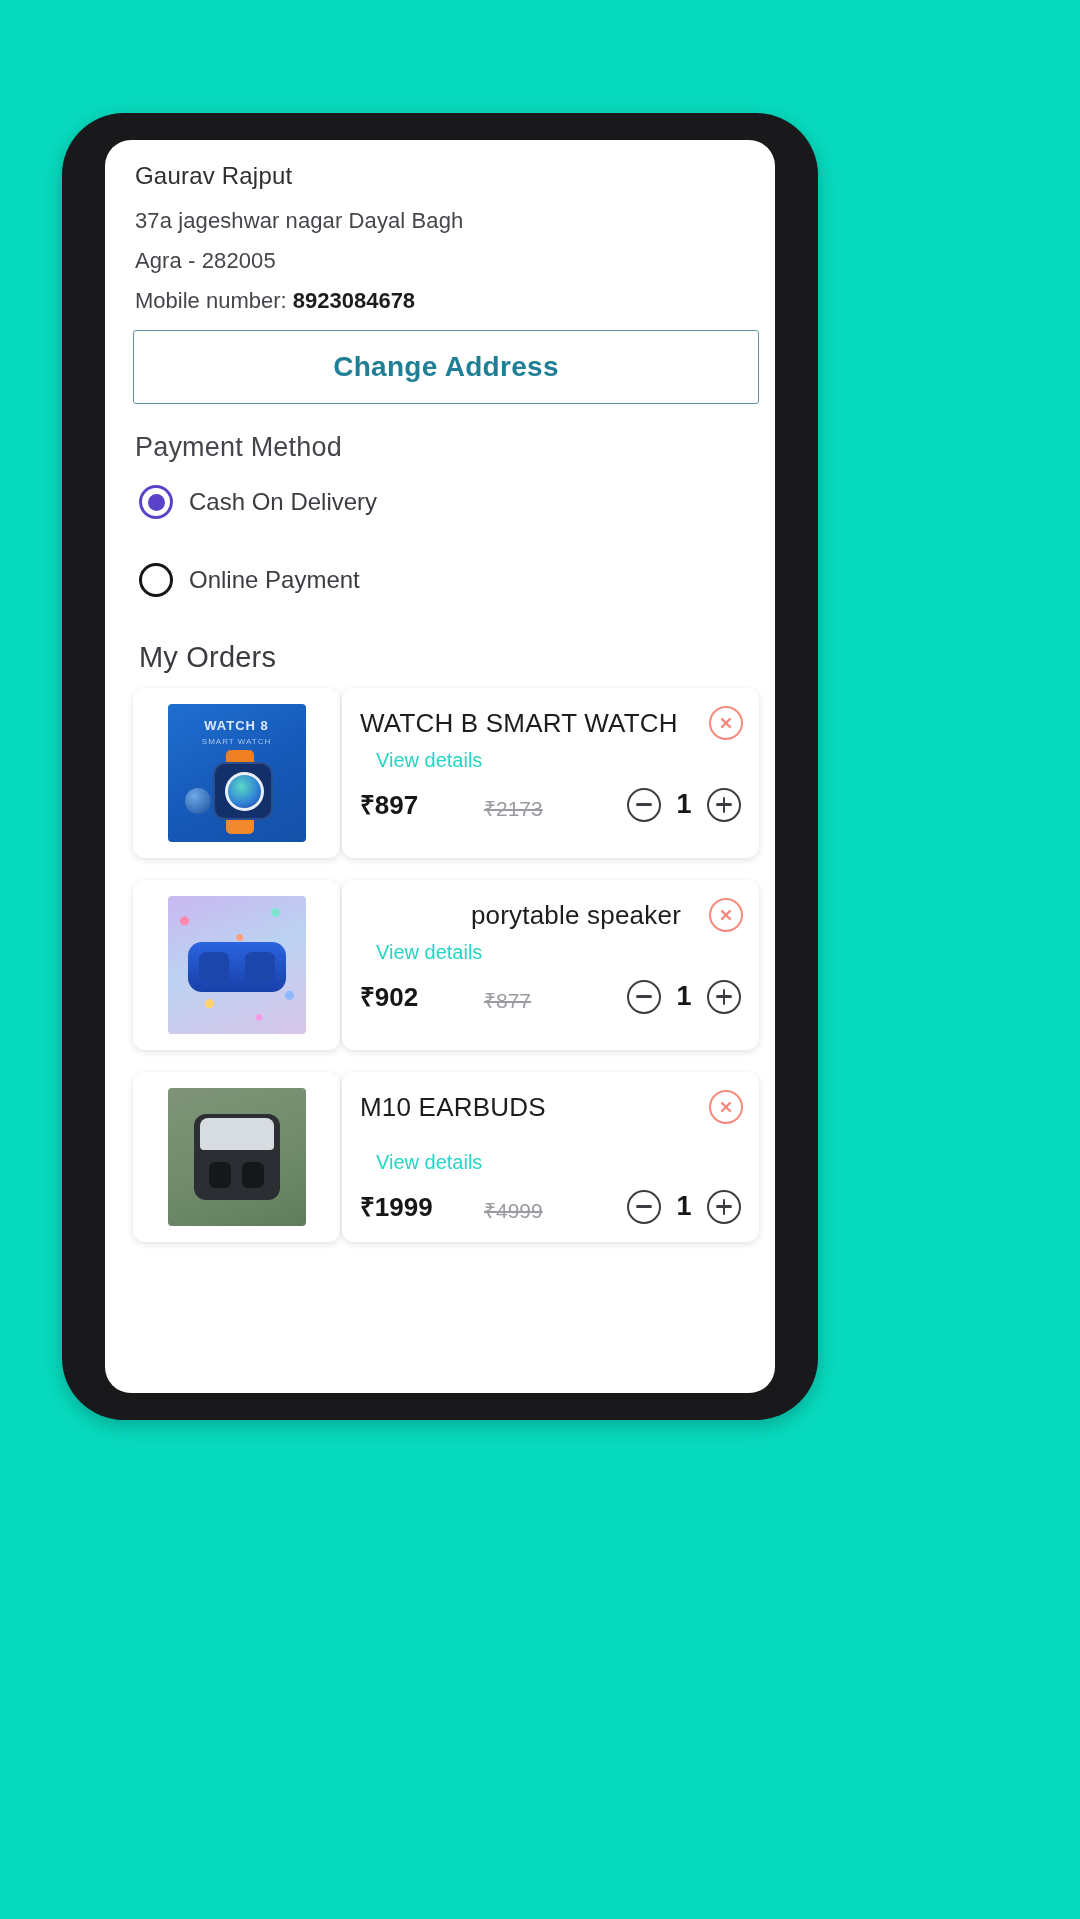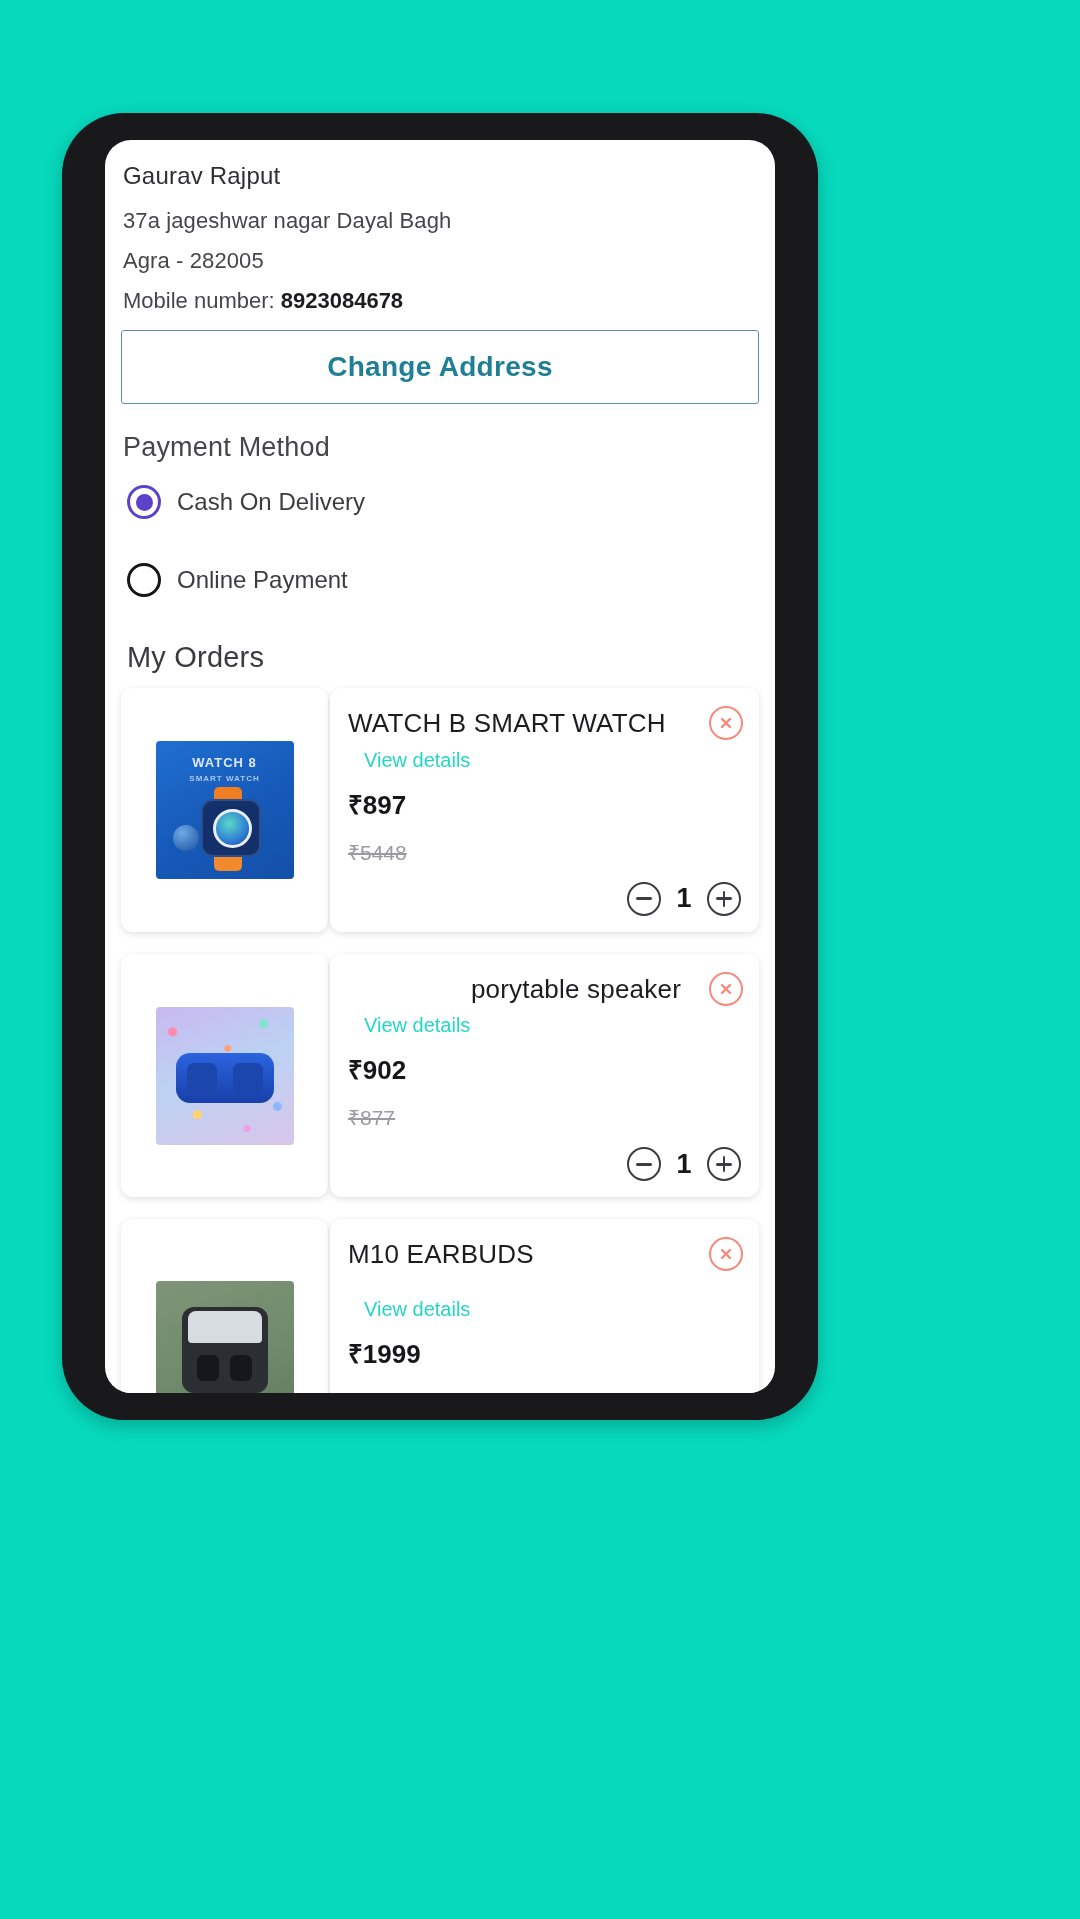--- a/index.html
+++ b/index.html
@@ -36,21 +36,21 @@
     background: #ffffff;
     border-radius: 26px;
     overflow: hidden;
   }
   .scroll-area {
     position: absolute;
     inset: 0;
     overflow: hidden;
   }
   .inner {
-    padding: 22px 16px 0 16px;
+    padding: 22px 16px 0 28px;
     box-sizing: border-box;
   }
   
   .addr-name {
     font-size: 24px;
     color: #2f2f33;
     letter-spacing: 0.2px;
     margin: 0 0 18px 2px;
   }
   .addr-line {
@@ -148,21 +148,21 @@
     overflow: hidden;
   }
   
   .thumb-watch { background: linear-gradient(150deg,#1f6fd0 0%,#1659b8 55%,#1450a8 100%); }
   .thumb-watch .wtitle {
     position:absolute; top: 14px; left: 0; right: 0;
     text-align:center; color:#dbe8fb; font-size: 13px; letter-spacing: 1px; font-weight:700;
   }
   .thumb-watch .wsub {
     position:absolute; top: 33px; left:0; right:0;
-    text-align:center; color:#a9c6ee; font-size: 8px; letter-spacing: 1px; font-weight: bold;
+    text-align:center; color:#a9c6ee; font-size: 8px; letter-spacing: 1px;
   }
   .thumb-watch .band-top {
     position:absolute; left: 58px; top: 46px; width: 28px; height: 28px;
     background:#f07e22; border-radius: 5px;
   }
   .thumb-watch .band-bot {
     position:absolute; left: 58px; top: 96px; width: 28px; height: 34px;
     background:#f2892c; border-radius: 5px;
   }
   .thumb-watch .case {
@@ -242,23 +242,22 @@
   .prod-name.lower { text-transform: none; text-align: right; }
   .view-details {
     display: inline-block;
     font-size: 20px;
     color: #25d6c4;
     margin: 4px 0 14px 16px;
     cursor: pointer;
   }
   .price-row {
     display: flex;
-    align-items: flex-start;
+    align-items: flex-end;
     gap: 16px;
-    flex-direction: column;
   }
   .price-now {
     font-size: 26px;
     font-weight: 700;
     color: #17171a;
     min-width: 108px;
   }
   .price-old {
     font-size: 21px;
     color: #9a9aa0;
@@ -357,21 +356,21 @@
             <div class="remove-btn">
               <svg width="16" height="16" viewBox="0 0 16 16">
                   <line x1="4" y1="4" x2="12" y2="12" stroke="#f58a7d" stroke-width="2.4" stroke-linecap="round"></line>
                   <line x1="12" y1="4" x2="4" y2="12" stroke="#f58a7d" stroke-width="2.4" stroke-linecap="round"></line>
                 </svg>
             </div>
             <div class="prod-name">WATCH B SMART WATCH</div>
             <div class="view-details">View details</div>
             <div class="price-row">
               <span class="price-now">₹897</span>
-              <span class="price-old">₹5448</span>
+              <span class="price-old">₹2173</span>
               <span class="qty">
                 <span class="circ-btn">
                     <span class="bar-h"></span>
                   </span>
                 <span class="qty-val">1</span>
                 <span class="circ-btn plus">
                     <span class="bar-h"></span>
                     <span class="bar-v"></span>
                   </span>
               </span>

